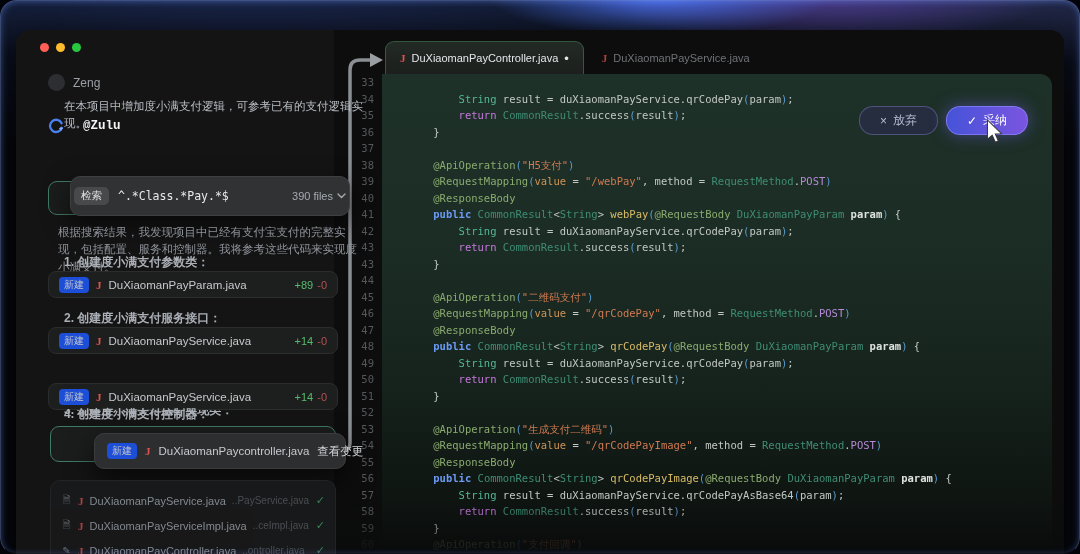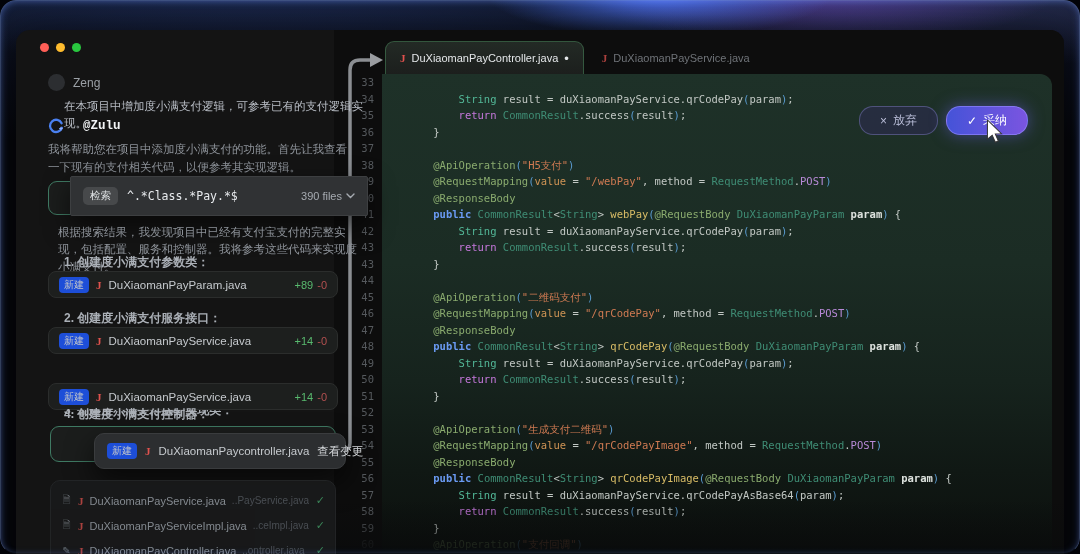--- a/index.html
+++ b/index.html
@@ -28,21 +28,21 @@
   .user-row{position:absolute;top:44px;left:0;display:flex;align-items:center;gap:8px;}
   .avatar{width:17px;height:17px;border-radius:50%;background:#2c2e31;}
   .uname{color:#9ba0a6;font-size:12px;}
   .user-msg{position:absolute;top:68px;left:0;width:300px;color:#b9bec6;line-height:1.5;margin-left:16px;}
   .agent-row{position:absolute;top:88px;left:0;display:flex;align-items:center;gap:19px;font-family:Liberation Mono, monospace;}
   .agent-name{color:#f2f4f6;font-weight:bold;font-size:12.5px;}
   .agent-intro{position:absolute;top:111px;left:0;width:302px;line-height:1.55;}
   .search-wrap{position:absolute;top:146px;left:0;width:300px;height:46px;}
   .under-card{position:absolute;background:#1b1d1c;border:1px solid #3f7a63;border-radius:9px;}
   .search-card{position:absolute;left:22px;top:0;width:272px;height:38px;background:#303234;border:1px solid #3d3f41;
-    border-radius:2px;box-shadow:0 10px 26px rgba(0,0,0,.6);display:flex;align-items:center;gap:9px;padding:0 12px;cursor:default;}
+    border-radius:10px;box-shadow:0 10px 26px rgba(0,0,0,.6);display:flex;align-items:center;gap:9px;padding:0 3px;cursor:default;}
   .badge{background:#47494b;color:#dfe2e5;font-size:10.5px;border-radius:5px;padding:2px 7px;white-space:nowrap;}
   .query{font-family:"DejaVu Sans Mono",monospace;font-size:11.5px;color:#e8ebee;white-space:nowrap;}
   .sc-right{margin-left:auto;display:flex;align-items:center;gap:4px;color:#a6abb1;font-size:11px;white-space:nowrap;}
   .analysis{position:absolute;top:194px;left:10px;width:302px;line-height:1.5;}
   .step-label{position:absolute;left:16px;color:#abb0b7;font-size:12px;font-weight:bold;}
   .file-card{position:absolute;left:0;width:290px;height:27px;background:#1d1f1e;border:1px solid #2b2d2c;border-radius:8px;
     display:flex;align-items:center;gap:7px;padding:0 10px;box-sizing:border-box;cursor:default;}
   .nb{background:#1d4ed8;color:#c3c6c9;font-size:10px;border-radius:4px;padding:1px 5px;white-space:nowrap;}
   .jicon{color:var(--c-java_icon,#e0524e);font-weight:bold;font-size:11px;font-family:"Liberation Serif",serif;}
   .fname{color:#c6cace;font-size:11.5px;white-space:nowrap;}
@@ -209,21 +209,20 @@
       </div>
       <div class="user-msg">在本项目中增加度小满支付逻辑，可参考已有的支付逻辑实现。</div>
 
       <div class="agent-row">
         <svg width="16" height="16" viewBox="0 0 16 16">
           <path d="M13.6 5.2 A6.1 6.1 0 1 0 13.9 9.8" fill="none" stroke="#4a80f0" stroke-width="2.3" stroke-linecap="round"></path>
           <path d="M11.6 10.6 h2.6 M12.9 9.3 v2.6" stroke="#8fb0ff" stroke-width="1.1" stroke-linecap="round"></path>
         </svg>
         <span class="agent-name">@Zulu</span>
       </div>
-      <div class="agent-intro">我将帮助您在项目中添加度小满支付的功能。首先让我查看一下现有的支付相关代码，以便参考其实现逻辑。</div>
 
       <div class="search-wrap">
         <div class="under-card" style="left:0;top:5px;width:44px;height:32px;"></div>
         <div class="search-card">
           <span class="badge">检索</span>
           <span class="query">^.*Class.*Pay.*$</span>
           <span class="sc-right">
             <span>390 files</span>
             <svg width="9" height="6" viewBox="0 0 9 6">
               <path d="M1 1 L4.5 4.5 L8 1" fill="none" stroke="#a6abb1" stroke-width="1.4" stroke-linecap="round"></path>

